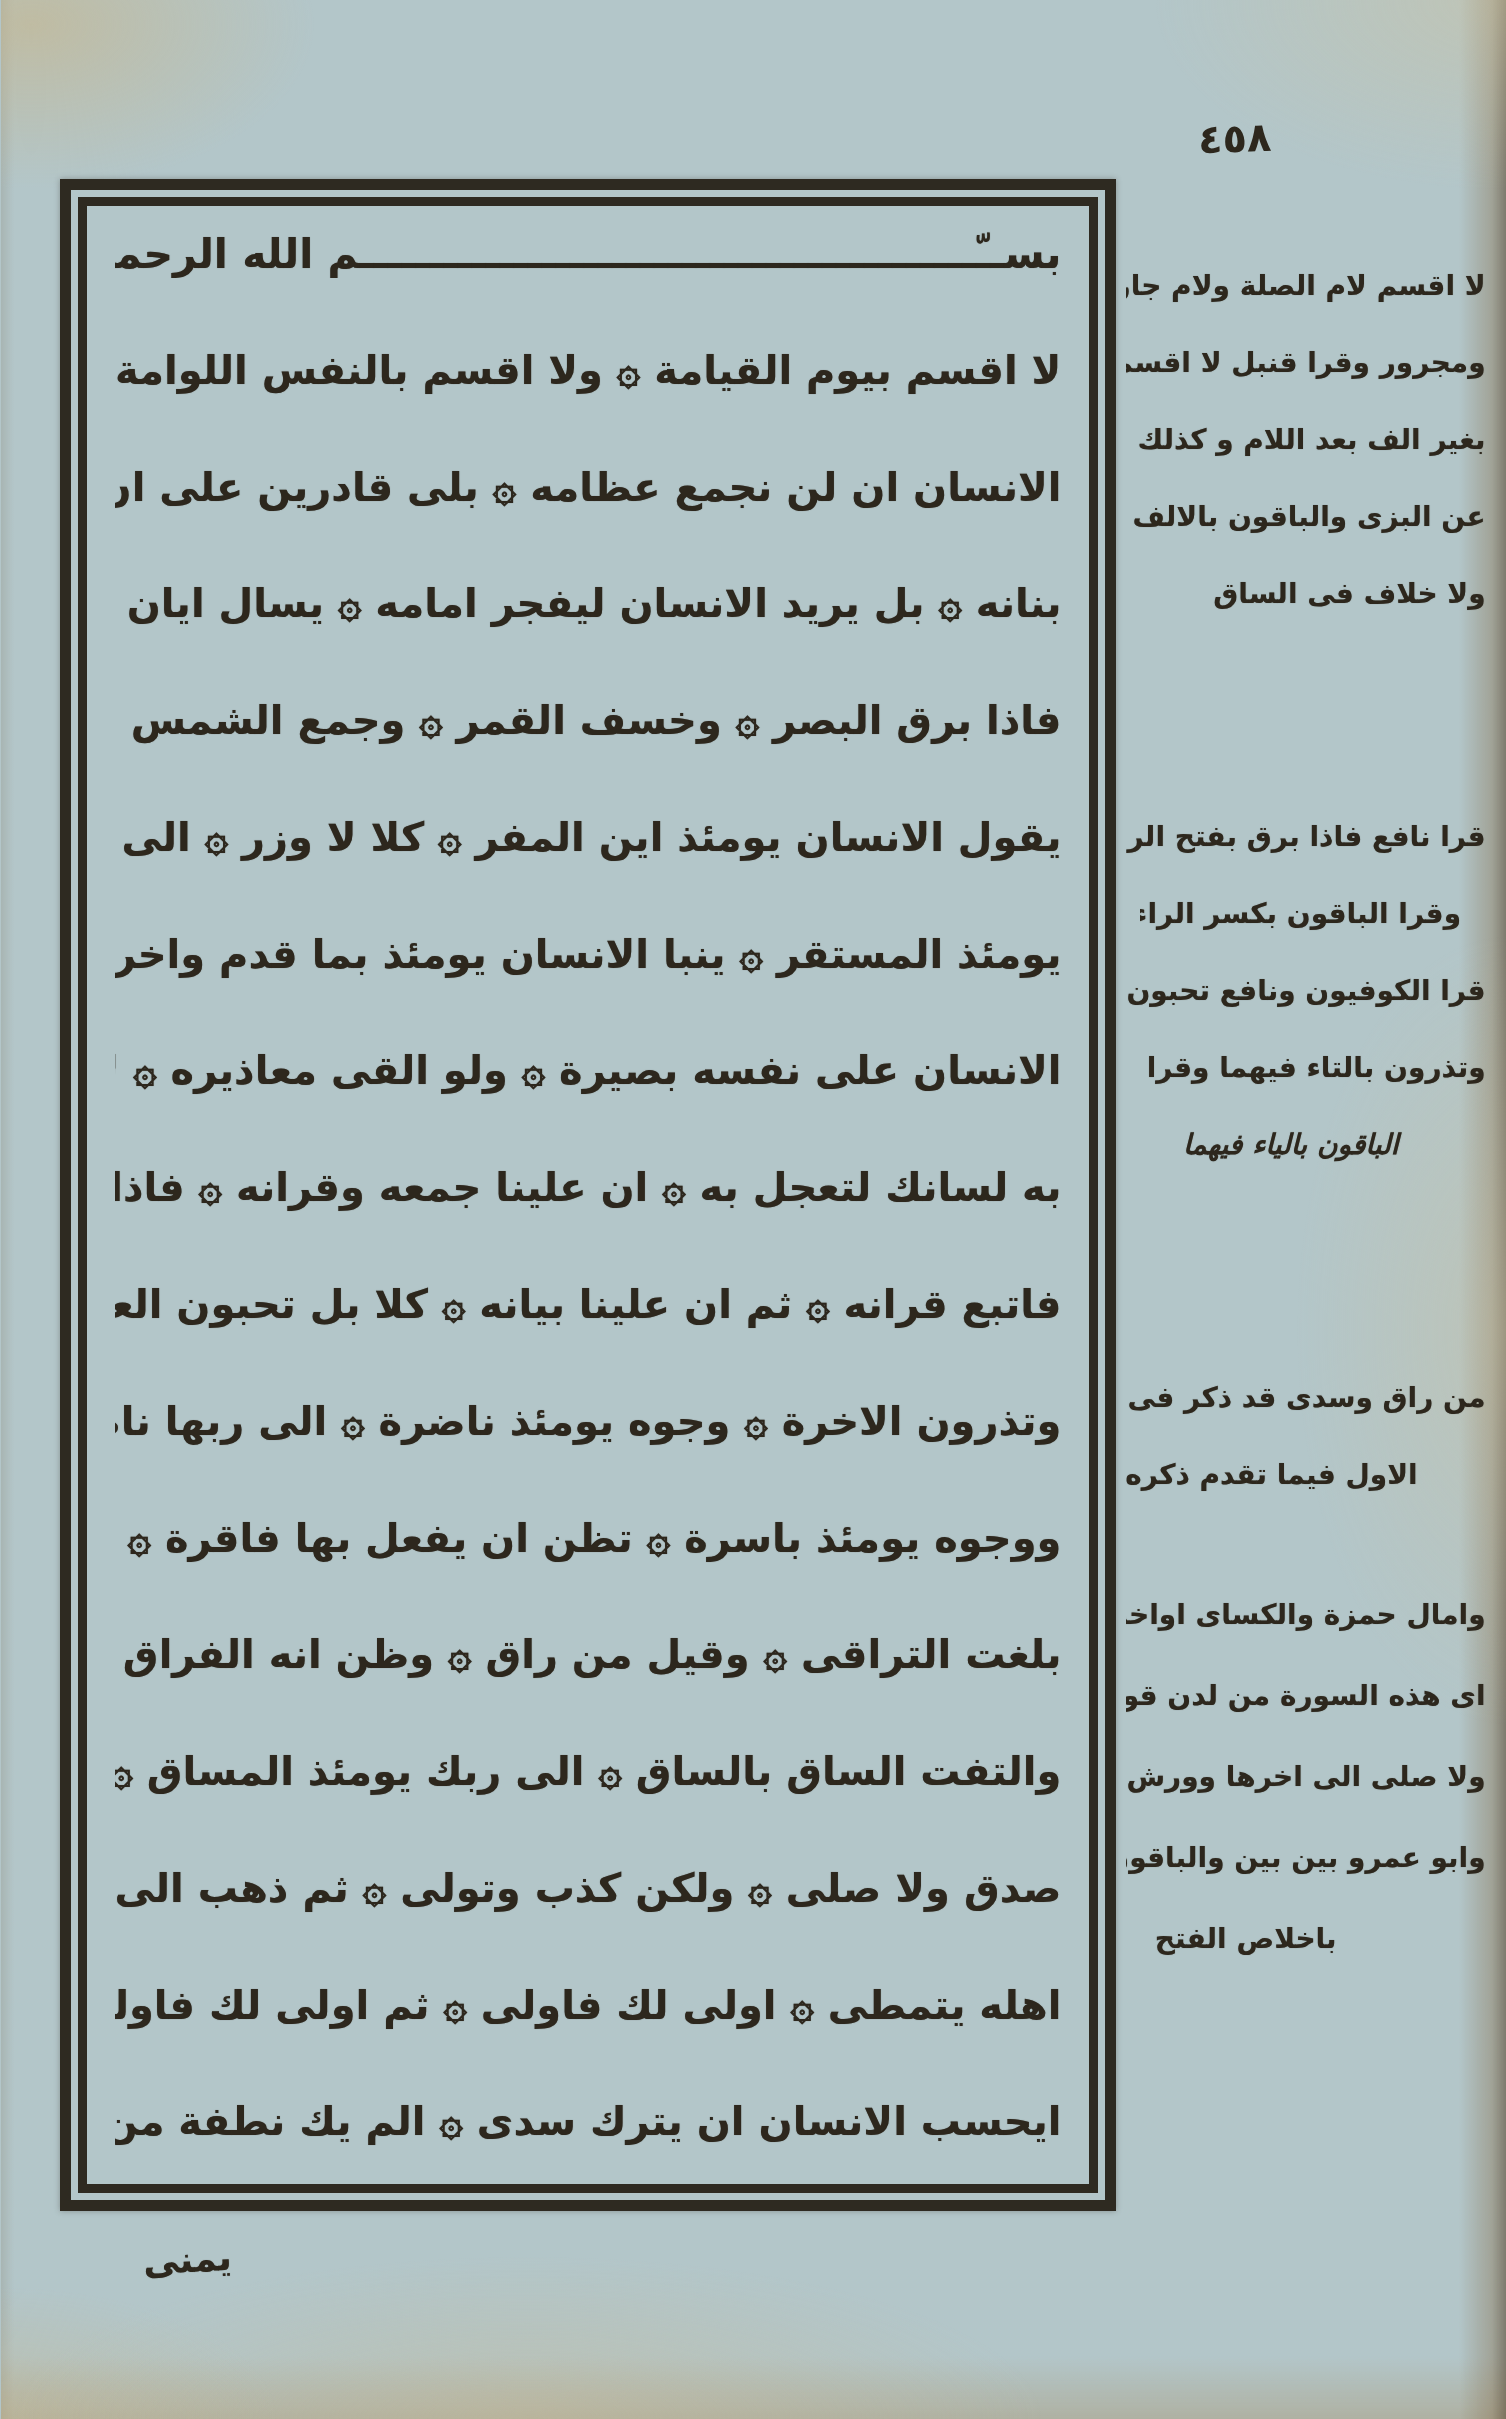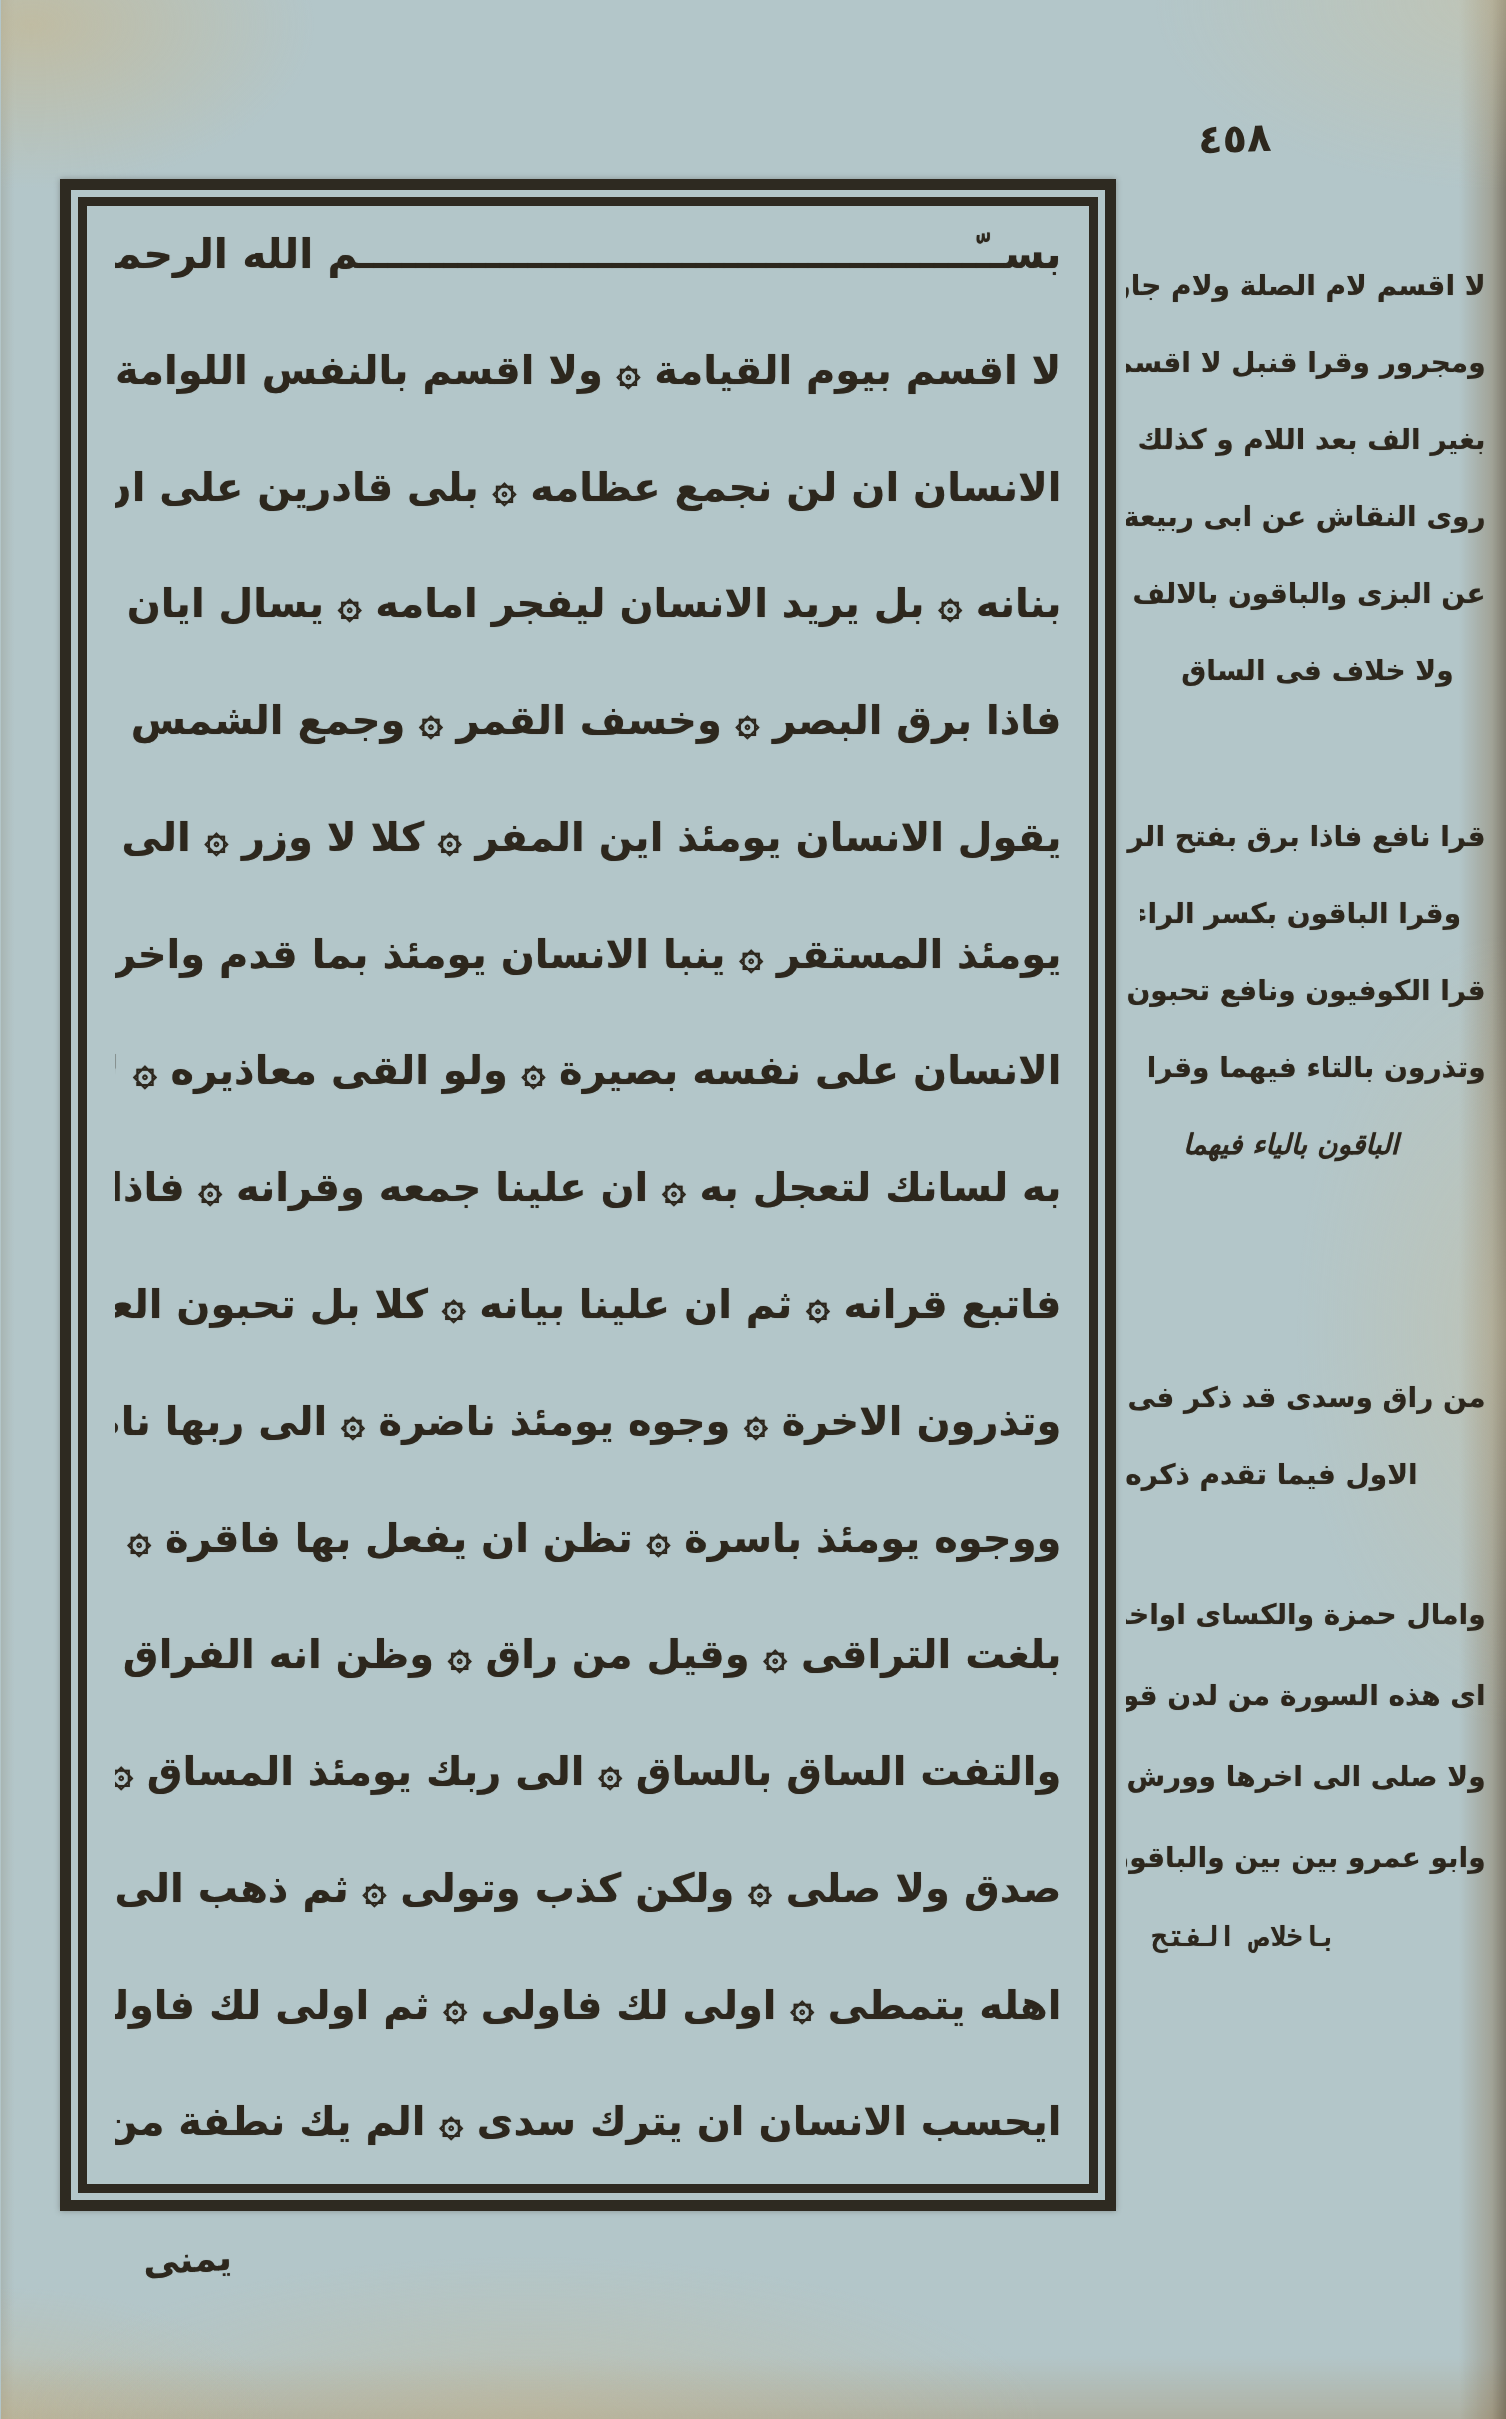--- a/index.html
+++ b/index.html
@@ -59,21 +59,21 @@
   }
   .note div{white-space:nowrap;overflow:hidden;}
   .note-1{top:247px;}
   .note-2{top:798px;}
   .note-3{top:1359px;}
   .note-4{top:1574px;line-height:81px;}
   .note-1 div:nth-child(6){padding-right:32px;}
   .note-2 div:nth-child(2){padding-right:24.5px;margin-left:14px;}
   .note-2 div:nth-child(5){padding-right:87px;font-style:italic;}
   .note-3 div:nth-child(2){padding-right:68px;text-align:center;}
-  .note-4 div:nth-child(5){padding-right:149px;font-family:Liberation Mono, monospace;}
+  .note-4 div:nth-child(5){padding-right:149px;}
   
   .catchword{
     position:absolute;left:143px;top:2239px;
     font-size:36px;font-weight:bold;transform:rotate(-3deg);
     text-shadow:0 0 0.9px rgba(45,39,29,.5);
   }
 </style>
 </head>
 <body>
 
@@ -101,21 +101,20 @@
       <div class="qline">ايحسب الانسان ان يترك سدى ۞ الم يك نطفة من منى</div>
     </div>
   </div>
 </div>
 
 <aside class="margin-col">
   <div class="note note-1 ink">
     <div>لا اقسم لام الصلة ولام جار</div>
     <div>ومجرور وقرا قنبل لا اقسم</div>
     <div>بغير الف بعد اللام و كذلك</div>
-    <div>روى النقاش عن ابى ربيعة</div>
     <div>عن البزى والباقون بالالف</div>
     <div>ولا خلاف فى الساق</div>
   </div>
   <div class="note note-2 ink">
     <div>قرا نافع فاذا برق بفتح الراء</div>
     <div>وقرا الباقون بكسر الراء</div>
     <div>قرا الكوفيون ونافع تحبون</div>
     <div>وتذرون بالتاء فيهما وقرا</div>
     <div>الباقون بالياء فيهما</div>
   </div>

